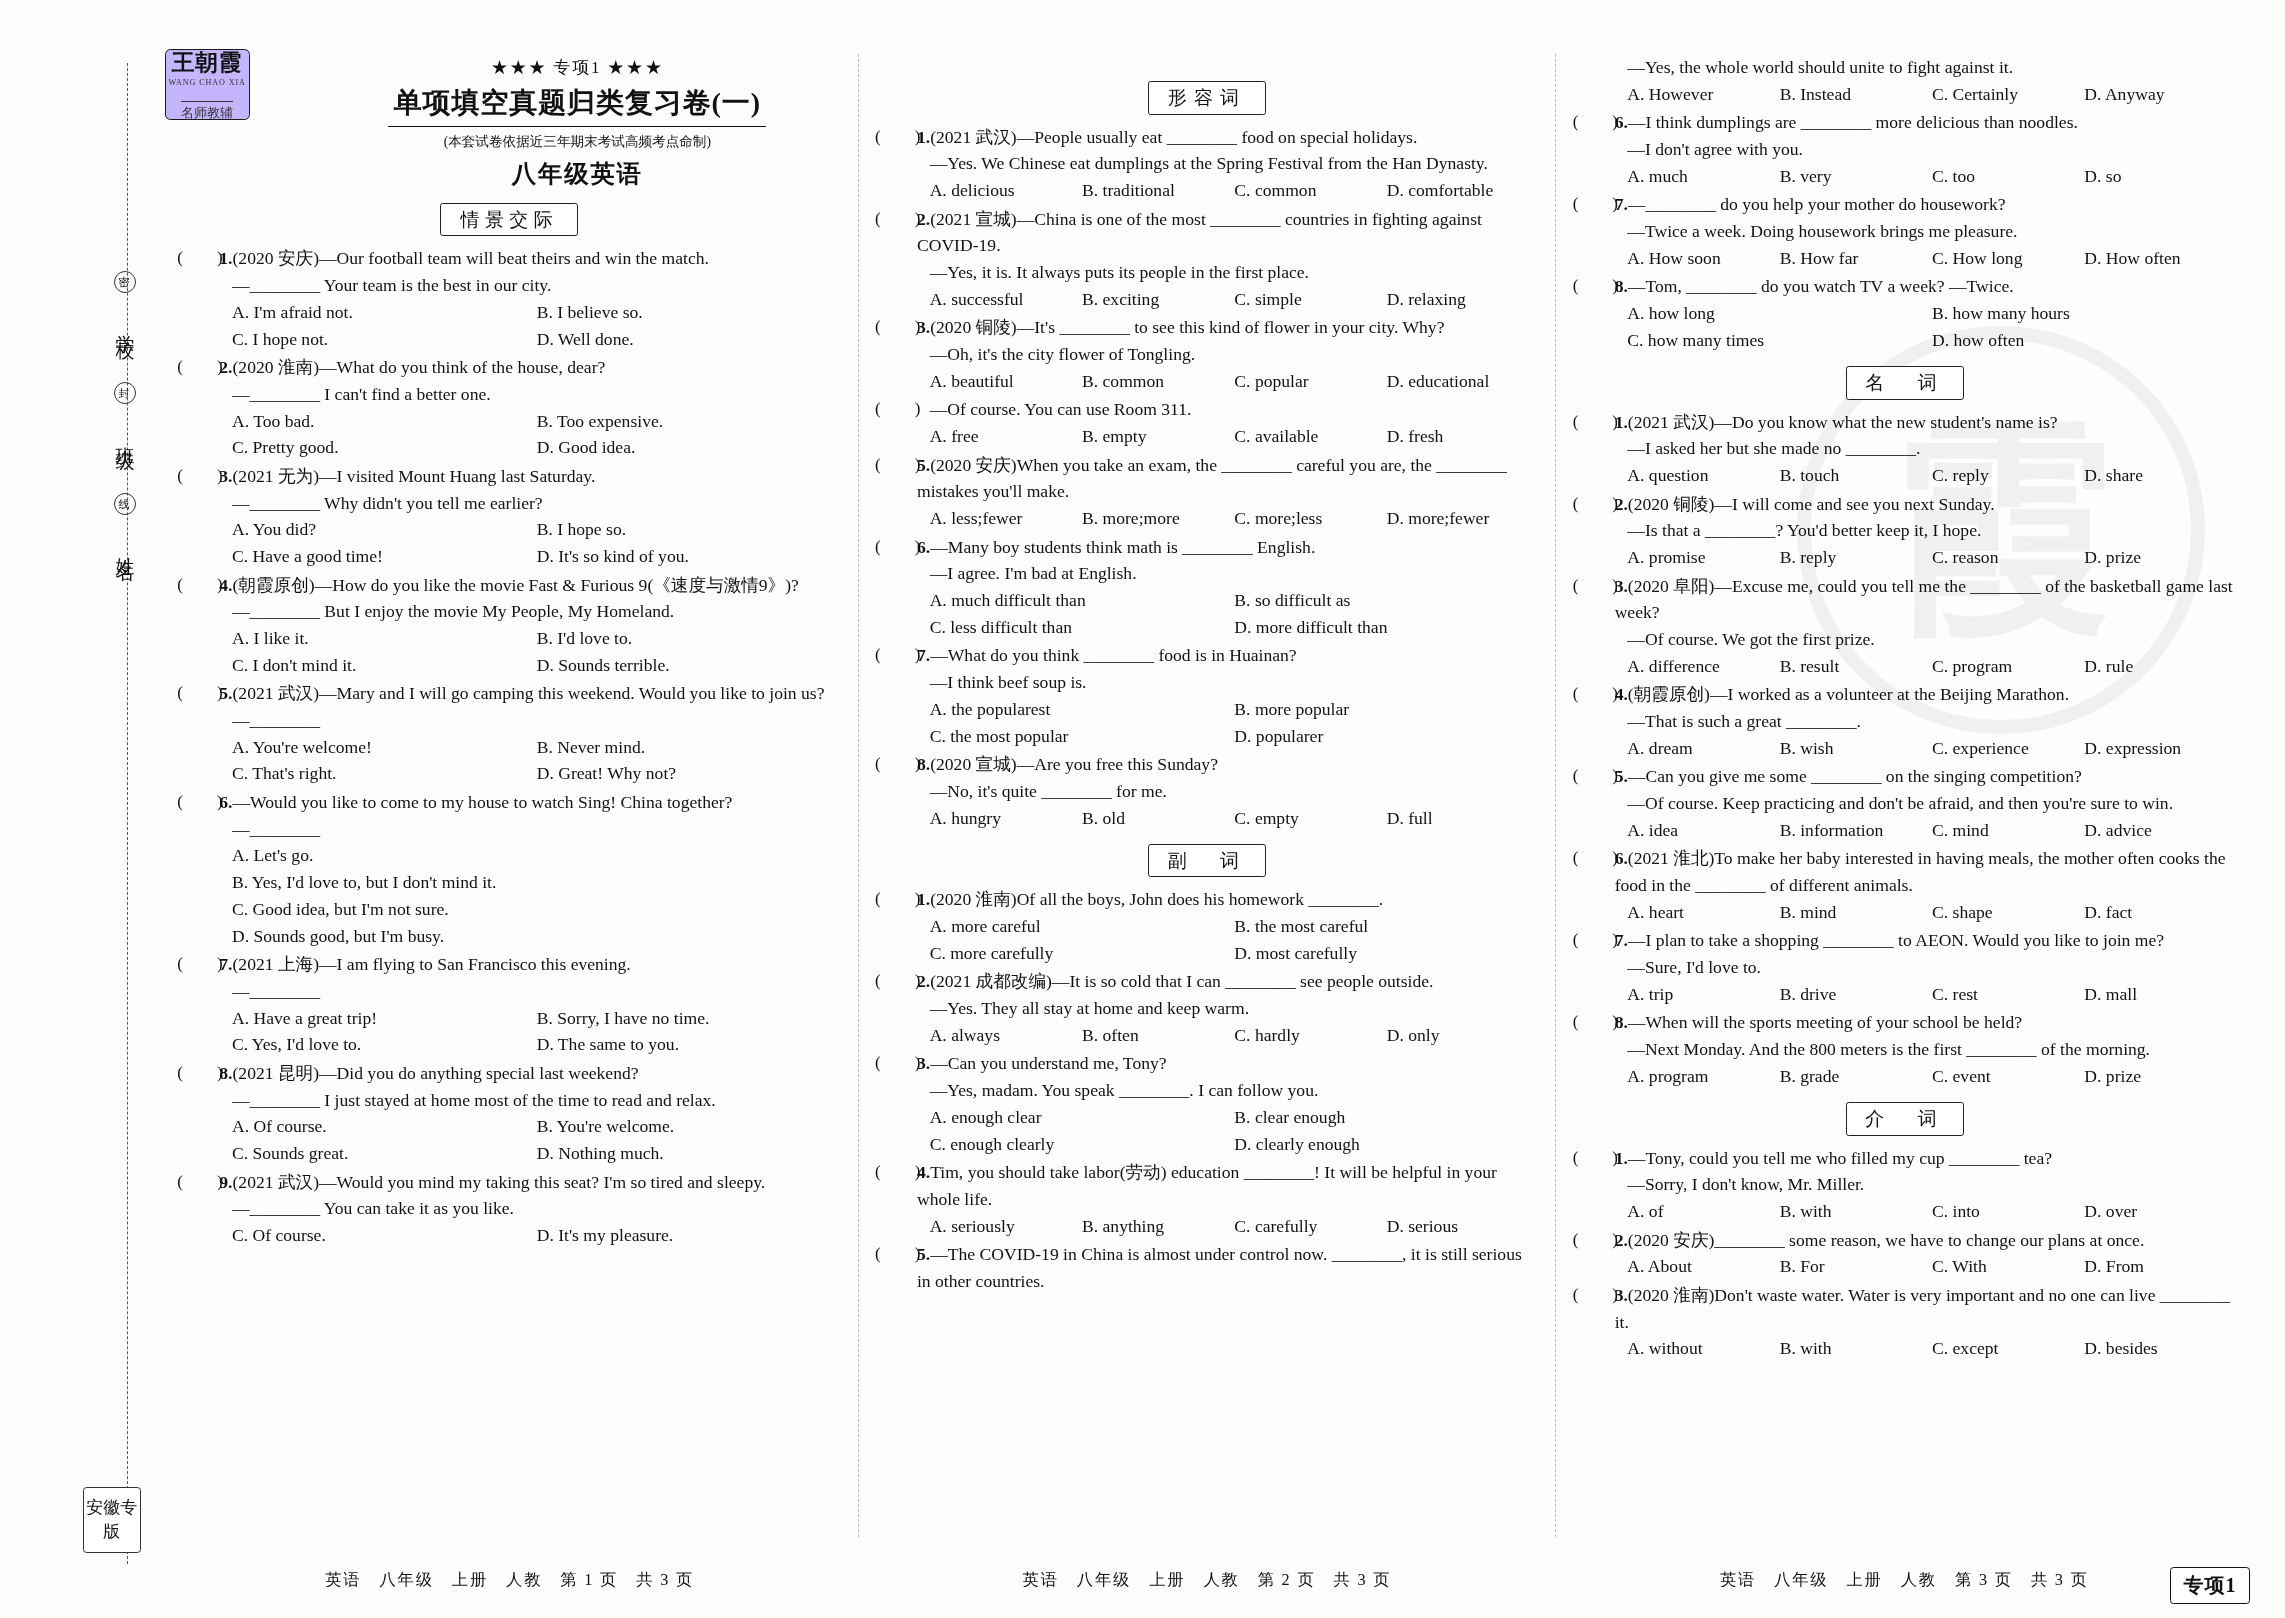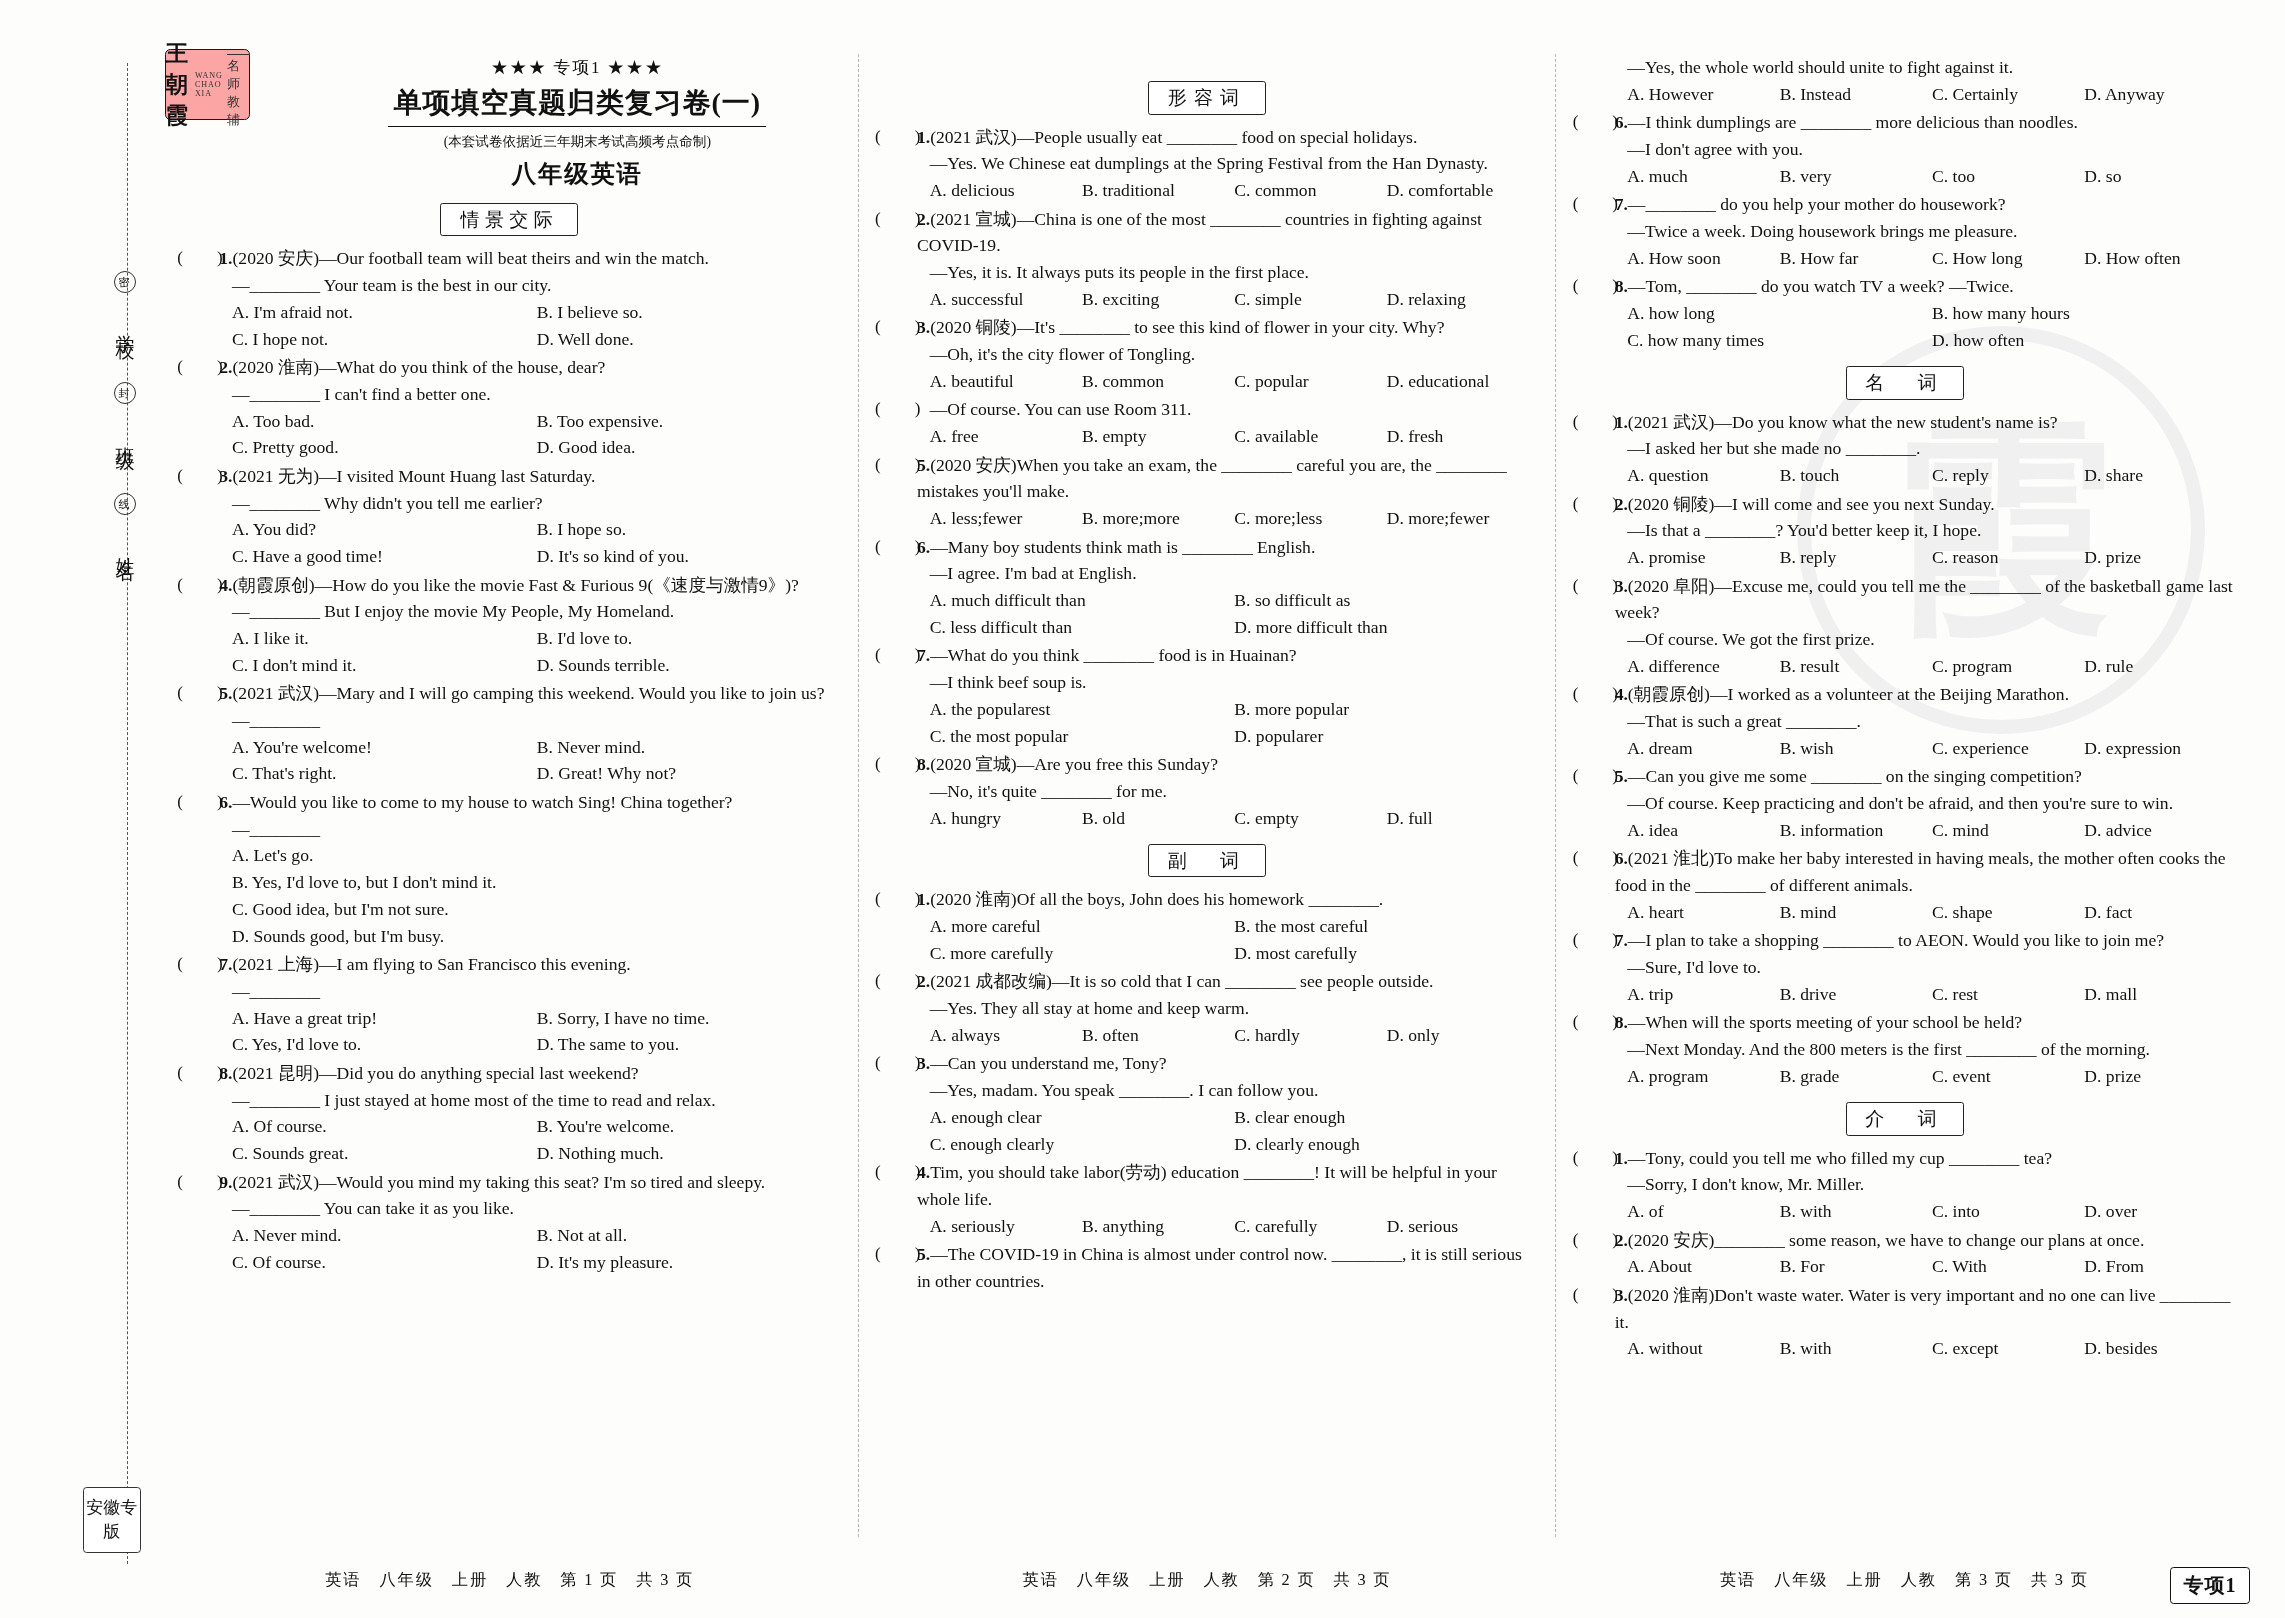--- a/index.html
+++ b/index.html
@@ -48,21 +48,21 @@
     flex:1;position:relative;padding:0 16.3px;box-sizing:border-box;
   }
   .col + .col{border-left:0.9px dashed #b9b9b9;}
   .col-inner{font-size:17.6px;line-height:1.52;}
   
   .logo{
     position:absolute;left:3.6px;top:-5.4px;width:109px;height:83px;
   }
   .logo-box{
     width:83px;height:69px;border:1.8px solid #1a1a1a;border-radius:5.4px;
-    background:#fca5a5;display:flex;flex-direction:row;align-items:center;justify-content:center;
+    background:#c4b5fd;display:flex;flex-direction:column;align-items:center;justify-content:center;
     font-family:"Liberation Serif",serif;
   }
   .logo-box .cn{font-size:22.6px;font-weight:bold;letter-spacing:0.9px;color:#111;}
   .logo-box .py{font-size:8.1px;letter-spacing:0.9px;color:#333;}
   .logo-box .sub{font-size:13px;border-top:0.9px solid #333;margin-top:14px;padding-top:1.8px;color:#333;}
   .titlewrap{margin-left:136px;text-align:center;padding-top:1.8px;}
   .zx-line{font-size:17px;letter-spacing:1.8px;}
   .main-title{font-size:28px;font-weight:bold;letter-spacing:0.9px;margin-top:5.4px;
     border-bottom:1.8px solid #111;display:inline-block;padding:0 5.4px 3.6px 5.4px;}
   .note{font-size:13.6px;margin-top:6.3px;color:#111;}
@@ -242,24 +242,20 @@
             <div class="opts o2 sub-line">
               <span>C. Sounds great.</span>
               <span>D. Nothing much.</span>
             </div>
           </div>
           <div class="q">
             <span class="paren">(　　)</span>
             <div class="qline"><b>9.</b>(2021 武汉)—Would you mind my taking this seat? I'm so tired and sleepy.</div>
             <div class="sub-line">—________ You can take it as you like.</div>
             <div class="opts o2 sub-line">
-              <span>A. Never mind.</span>
-              <span>B. Not at all.</span>
-            </div>
-            <div class="opts o2 sub-line">
               <span>C. Of course.</span>
               <span>D. It's my pleasure.</span>
             </div>
           </div>
         </div>
     </div>
 
     <div class="col">
       <div style="height:14.5px"></div>
       <div class="sec-head small">形容词</div>

